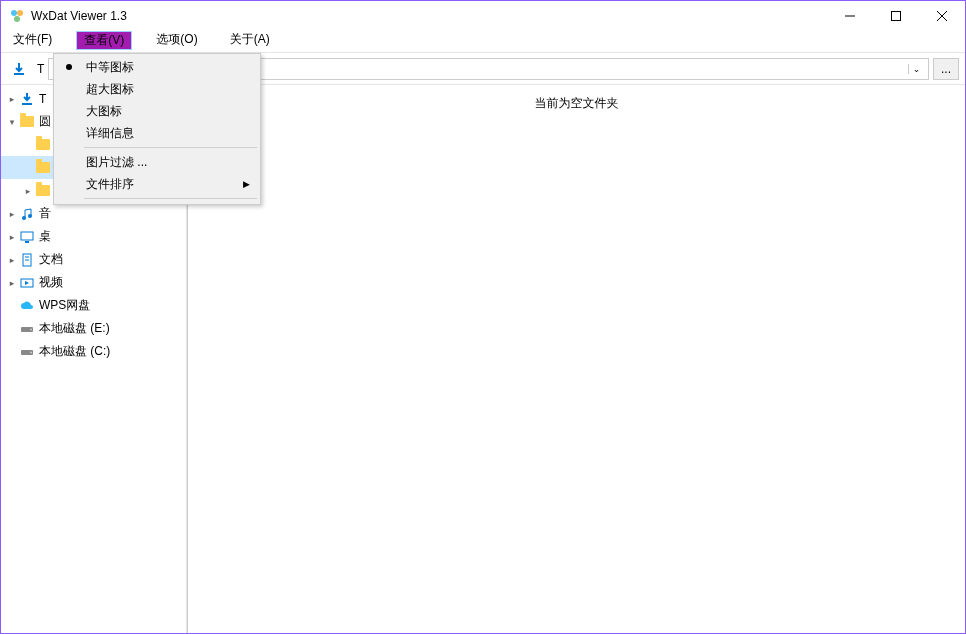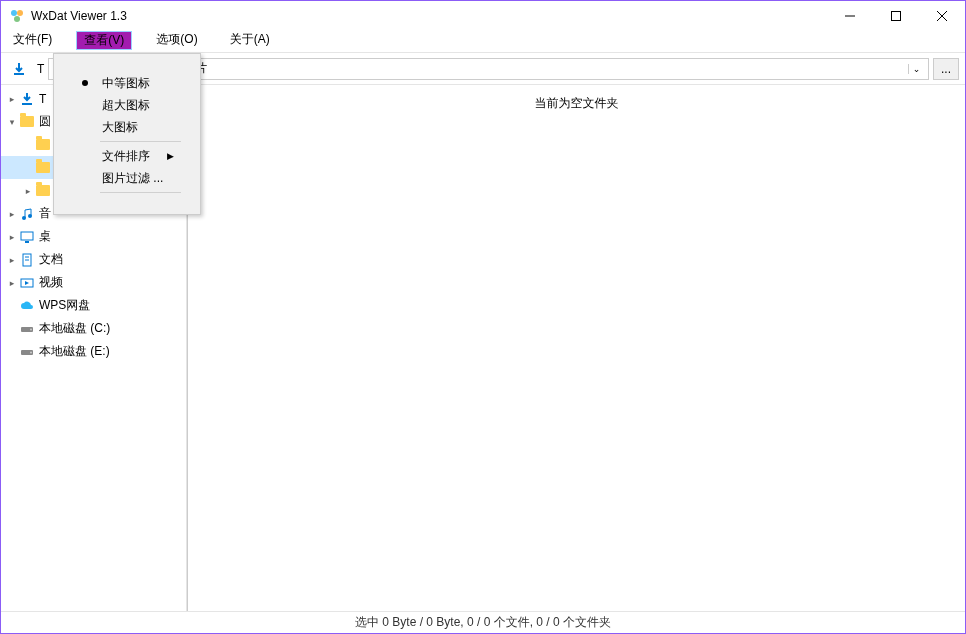--- a/index.html
+++ b/index.html
@@ -6,21 +6,21 @@
 body { background: #fff; overflow: hidden; }
 .window { width: 966px; height: 634px; border: 1px solid #8b5cf6; display: flex; flex-direction: column; background: #fff; }
 .titlebar { height: 30px; display: flex; align-items: center; padding: 0 0 0 8px; background: #fff; }
 .titlebar-icon { width: 16px; height: 16px; margin-right: 6px; }
 .titlebar-title { flex: 1; color: #000; }
 .win-controls { display: flex; }
 .win-btn { width: 46px; height: 30px; display: flex; align-items: center; justify-content: center; cursor: pointer; }
 .menubar { height: 22px; display: flex; align-items: flex-start; border-bottom: 1px solid #e5e5e5; padding: 0 4px; position: relative; gap: 16px; }
 .menu-item { padding: 0 8px; display: flex; align-items: center; cursor: pointer; }
 .menu-item.active { background: #a21caf; border: 1px solid #99d1ff; padding: 0 7px; }
-.dropdown { position: absolute; top: 22px; left: 52px; width: 148px; background: #f0f0f0; border: 1px solid #ccc; box-shadow: 2px 2px 4px rgba(0,0,0,0.2); z-index: 100; padding: 18px; }
+.dropdown { position: absolute; top: 22px; left: 52px; width: 208px; background: #f0f0f0; border: 1px solid #ccc; box-shadow: 2px 2px 4px rgba(0,0,0,0.2); z-index: 100; padding: 2px; }
 .dd-item { height: 22px; display: flex; align-items: center; padding-left: 30px; padding-right: 8px; cursor: pointer; position: relative; }
 .dd-item .bullet { position: absolute; left: 10px; width: 6px; height: 6px; background: #000; border-radius: 50%; }
 .dd-item .shortcut { margin-left: auto; color: #333; }
 .dd-item .arrow { margin-left: auto; font-size: 9px; }
 .dd-sep { height: 1px; background: #d0d0d0; margin: 3px 1px 3px 28px; }
 .toolbar { height: 32px; display: flex; align-items: center; padding: 4px 6px; gap: 4px; border-bottom: 1px solid #e5e5e5; }
 .tb-btn { width: 24px; height: 24px; display:flex; align-items:center; justify-content:center; cursor:pointer; }
 .breadcrumb { flex: 1; height: 22px; border: 1px solid #ccc; display: flex; align-items: center; padding: 0 4px; background: #fff; }
 .bc-seg { padding: 0 4px; }
 .bc-sep { color: #666; padding: 0 2px; font-size: 9px; }
@@ -85,27 +85,30 @@
       <div class="dd-item">
           <span class="bullet"></span>
           <span>中等图标</span>
         </div>
       <div class="dd-item">
           <span>超大图标</span>
         </div>
       <div class="dd-item">
           <span>大图标</span>
         </div>
+      <div class="dd-item">
+          <span>详细信息</span>
+        </div>
       <div class="dd-sep"></div>
+      <div class="dd-item">
+          <span>图片过滤 ...</span>
+        </div>
       <div class="dd-item">
           <span>文件排序</span>
           <span class="arrow">▶</span>
-        </div>
-      <div class="dd-item">
-          <span>图片过滤 ...</span>
         </div>
       <div class="dd-sep"></div>
     </div>
   </div>
 
   <div class="toolbar">
     <div class="tb-btn">
       <svg width="16" height="16">
           <path d="M8 2v8m-3-3l3 3 3-3M3 13h10" stroke="#0078d4" stroke-width="2" fill="none"></path>
         </svg>
@@ -213,33 +216,32 @@
           <span>WPS网盘</span>
         </div>
         <div class="tree-item l1">
           <span class="expander none"></span>
           <span class="tree-icon">
             <svg width="14" height="14">
               <rect x="1" y="5" width="12" height="5" fill="#888" rx="1"></rect>
               <circle cx="11" cy="7.5" r="1" fill="#ccc"></circle>
             </svg>
           </span>
-          <span>本地磁盘 (C:)</span>
+          <span>本地磁盘 (E:)</span>
         </div>
         <div class="tree-item l1">
           <span class="expander none"></span>
           <span class="tree-icon">
             <svg width="14" height="14">
               <rect x="1" y="5" width="12" height="5" fill="#888" rx="1"></rect>
               <circle cx="11" cy="7.5" r="1" fill="#ccc"></circle>
             </svg>
           </span>
-          <span>本地磁盘 (E:)</span>
+          <span>本地磁盘 (C:)</span>
         </div>
       </div>
     <div class="content">
       <div class="content-area">当前为空文件夹</div>
     </div>
   </div>
 
-  <div class="statusbar">选中 0 Byte / 0 Byte, 0 / 0 个文件, 0 / 0 个文件夹</div>
 
 </div>
 
 </body></html>

